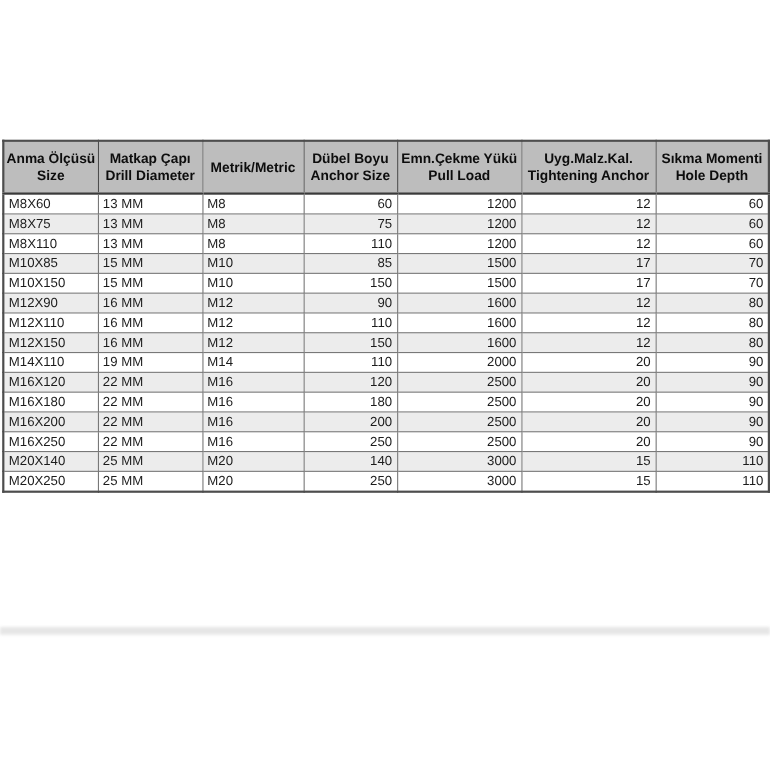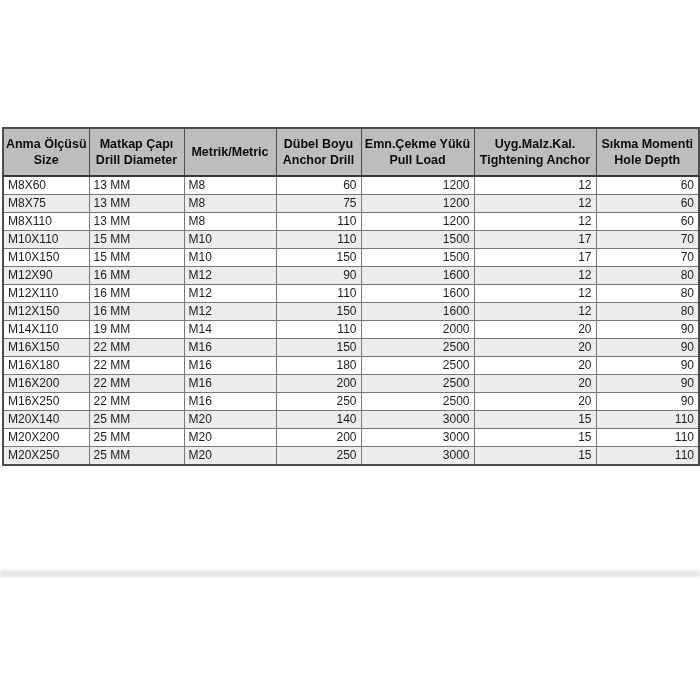--- a/index.html
+++ b/index.html
@@ -102,21 +102,21 @@
           </th>
           <th>
             <div>Matkap Çapı</div>
             <div>Drill Diameter</div>
           </th>
           <th>
             <div>Metrik/Metric</div>
           </th>
           <th>
             <div>Dübel Boyu</div>
-            <div>Anchor Drill</div>
+            <div>Anchor Size</div>
           </th>
           <th>
             <div>Emn.Çekme Yükü</div>
             <div>Pull Load</div>
           </th>
           <th>
             <div>Uyg.Malz.Kal.</div>
             <div>Tightening Anchor</div>
           </th>
           <th>
@@ -147,24 +147,24 @@
         <tr>
           <td class="left">M8X110</td>
           <td class="left">13 MM</td>
           <td class="left">M8</td>
           <td class="right">110</td>
           <td class="right">1200</td>
           <td class="right">12</td>
           <td class="right">60</td>
         </tr>
         <tr>
-          <td class="left">M10X110</td>
+          <td class="left">M10X85</td>
           <td class="left">15 MM</td>
           <td class="left">M10</td>
-          <td class="right">110</td>
+          <td class="right">85</td>
           <td class="right">1500</td>
           <td class="right">17</td>
           <td class="right">70</td>
         </tr>
         <tr>
           <td class="left">M10X150</td>
           <td class="left">15 MM</td>
           <td class="left">M10</td>
           <td class="right">150</td>
           <td class="right">1500</td>
@@ -201,24 +201,24 @@
         <tr>
           <td class="left">M14X110</td>
           <td class="left">19 MM</td>
           <td class="left">M14</td>
           <td class="right">110</td>
           <td class="right">2000</td>
           <td class="right">20</td>
           <td class="right">90</td>
         </tr>
         <tr>
-          <td class="left">M16X150</td>
-          <td class="left">22 MM</td>
-          <td class="left">M16</td>
-          <td class="right">150</td>
+          <td class="left">M16X120</td>
+          <td class="left">22 MM</td>
+          <td class="left">M16</td>
+          <td class="right">120</td>
           <td class="right">2500</td>
           <td class="right">20</td>
           <td class="right">90</td>
         </tr>
         <tr>
           <td class="left">M16X180</td>
           <td class="left">22 MM</td>
           <td class="left">M16</td>
           <td class="right">180</td>
           <td class="right">2500</td>
@@ -241,29 +241,20 @@
           <td class="right">250</td>
           <td class="right">2500</td>
           <td class="right">20</td>
           <td class="right">90</td>
         </tr>
         <tr>
           <td class="left">M20X140</td>
           <td class="left">25 MM</td>
           <td class="left">M20</td>
           <td class="right">140</td>
-          <td class="right">3000</td>
-          <td class="right">15</td>
-          <td class="right">110</td>
-        </tr>
-        <tr>
-          <td class="left">M20X200</td>
-          <td class="left">25 MM</td>
-          <td class="left">M20</td>
-          <td class="right">200</td>
           <td class="right">3000</td>
           <td class="right">15</td>
           <td class="right">110</td>
         </tr>
         <tr>
           <td class="left">M20X250</td>
           <td class="left">25 MM</td>
           <td class="left">M20</td>
           <td class="right">250</td>
           <td class="right">3000</td>

